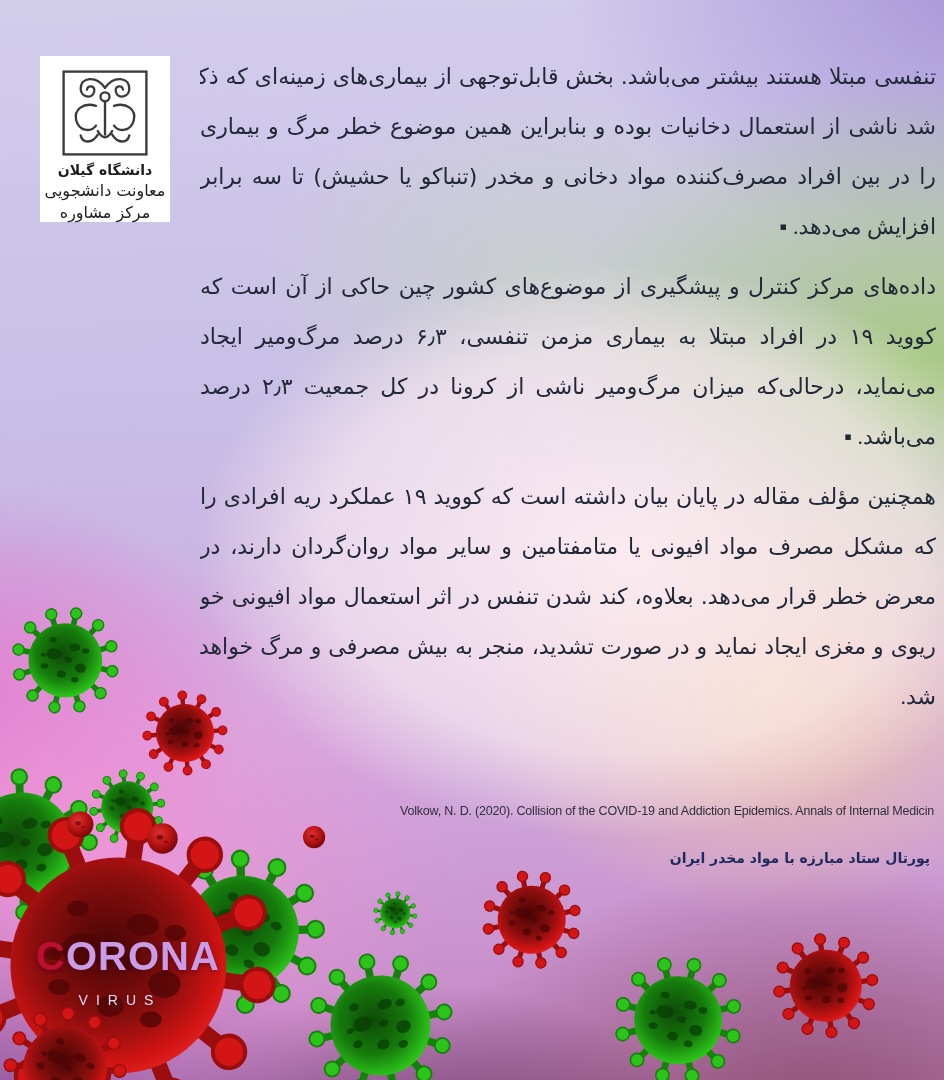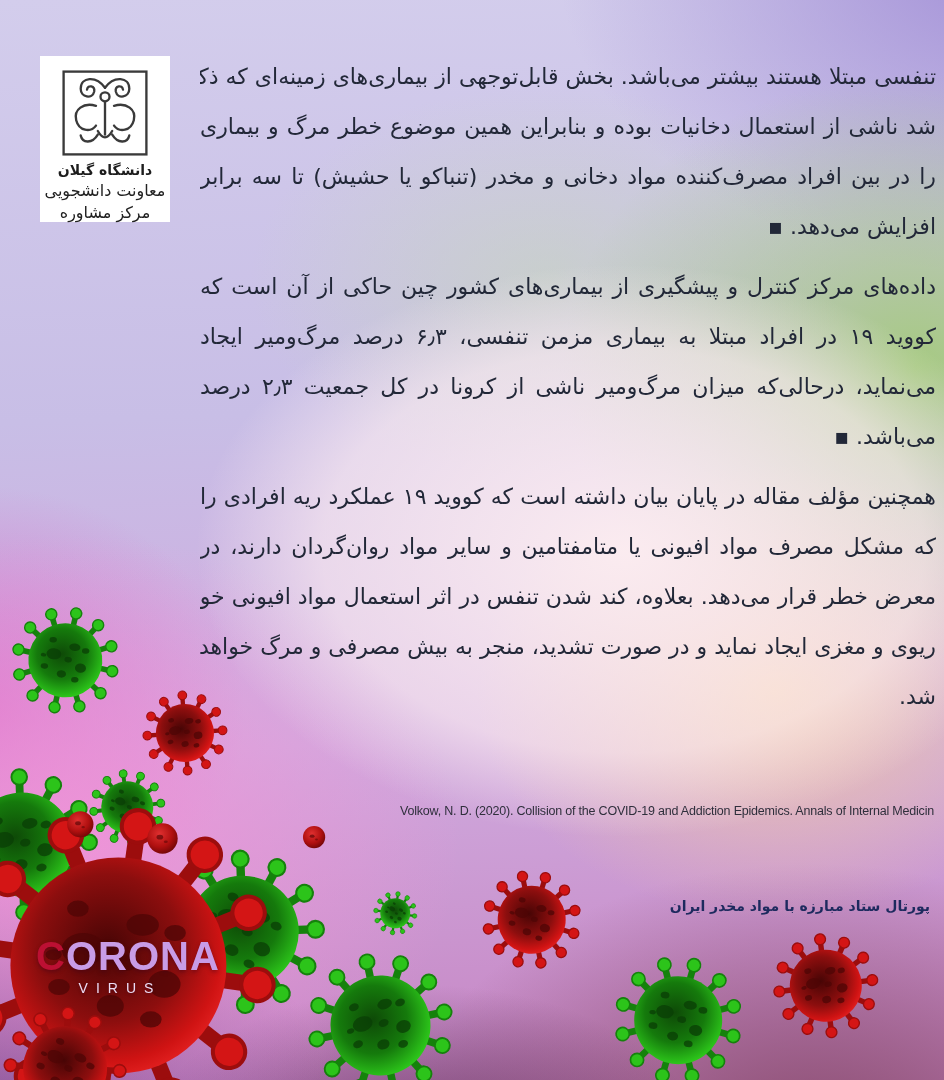--- a/index.html
+++ b/index.html
@@ -34,49 +34,49 @@
   .body-text{
     position:absolute;right:8px;left:200px;top:52px;
     direction:rtl;color:#222838;
   }
   .para{margin:0 0 10px 0;}
   .bline{
     height:50px;line-height:50px;font-size:22px;
     white-space:nowrap;overflow:hidden;
     text-align:justify;text-align-last:justify;
   }
-  .bline.last{text-align-last:right;}
+  .bline.last{text-align-last:right;font-family:Liberation Serif, serif;}
   
   .citation{
     position:absolute;right:10px;top:804px;
     font-family:"Liberation Sans",sans-serif;
     font-size:12.5px;letter-spacing:-0.2px;color:#2f2f3c;
     direction:ltr;
   }
   .source-fa{
-    position:absolute;right:14px;top:898px;
+    position:absolute;right:14px;top:850px;
     font-size:14px;font-weight:bold;color:#1d2a5e;
     direction:rtl;
   }
   
   .corona-label{
     position:absolute;left:36px;top:936px;width:160px;
     text-align:center;z-index:30;pointer-events:none;
   }
   .corona-word{
     font-family:"Liberation Sans",sans-serif;font-weight:bold;
     font-size:40px;letter-spacing:1px;line-height:1;
     text-shadow:0 2px 4px rgba(60,0,25,.45);
   }
   .corona-c{color:#bc1033;}
   .corona-rest{color:#c89ce6;margin-top:16px;}
   .virus-word{
     font-family:"Liberation Sans",sans-serif;
     font-size:14px;letter-spacing:8px;color:#ecdcf4;
-    margin-top:4px;text-indent:8px;
+    margin-top:16px;text-indent:8px;
     text-shadow:0 1px 3px rgba(60,0,25,.5);
   }
   .virus{position:absolute;pointer-events:none;}
   .virus svg{display:block;width:100%;height:100%;}
 </style>
 </head>
 <body>
 
 <div class="poster">
 
@@ -123,21 +123,21 @@
   </div>
 
   <div class="body-text">
     <div class="para">
       <div class="bline">تنفسی مبتلا هستند بیشتر می‌باشد. بخش قابل‌توجهی از بیماری‌های زمینه‌ای که ذکر</div>
       <div class="bline">شد ناشی از استعمال دخانیات بوده و بنابراین همین موضوع خطر مرگ و بیماری</div>
       <div class="bline">را در بین افراد مصرف‌کننده مواد دخانی و مخدر (تنباکو یا حشیش) تا سه برابر</div>
       <div class="bline last">افزایش می‌دهد. ▪</div>
     </div>
     <div class="para">
-      <div class="bline">داده‌های مرکز کنترل و پیشگیری از بیماری‌های کشور چین حاکی از آن است که</div>
+      <div class="bline">داده‌های مرکز کنترل و پیشگیری از موضوع‌های کشور چین حاکی از آن است که</div>
       <div class="bline">کووید ۱۹ در افراد مبتلا به بیماری مزمن تنفسی، ۶٫۳ درصد مرگ‌ومیر ایجاد</div>
       <div class="bline">می‌نماید، درحالی‌که میزان مرگ‌ومیر ناشی از کرونا در کل جمعیت ۲٫۳ درصد</div>
       <div class="bline last">می‌باشد. ▪</div>
     </div>
     <div class="para">
       <div class="bline">همچنین مؤلف مقاله در پایان بیان داشته است که کووید ۱۹ عملکرد ریه افرادی را</div>
       <div class="bline">که مشکل مصرف مواد افیونی یا متامفتامین و سایر مواد روان‌گردان دارند، در</div>
       <div class="bline">معرض خطر قرار می‌دهد. بعلاوه، کند شدن تنفس در اثر استعمال مواد افیونی خود</div>
       <div class="bline">ریوی و مغزی ایجاد نماید و در صورت تشدید، منجر به بیش مصرفی و مرگ خواهد</div>
       <div class="bline last">شد.</div>

